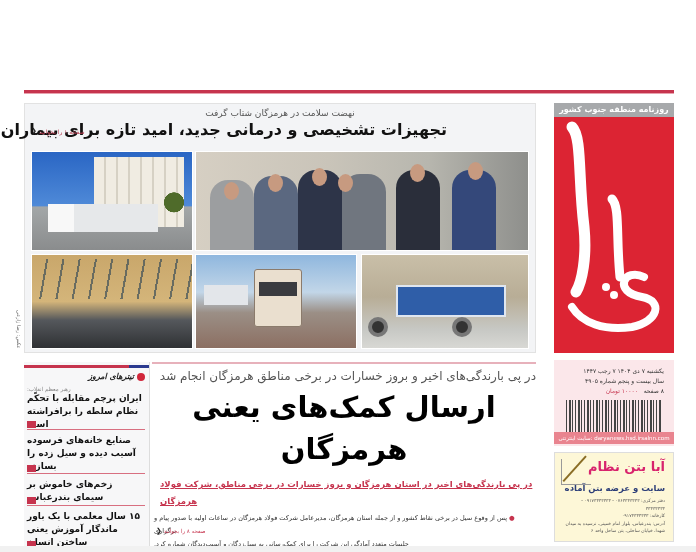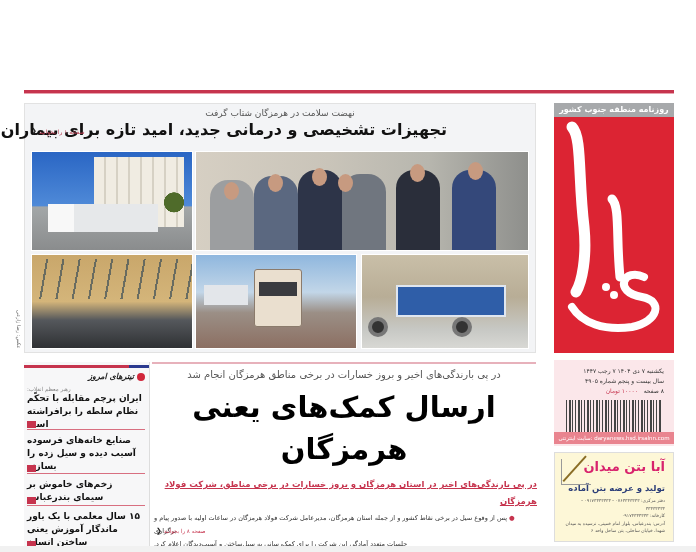--- a/index.html
+++ b/index.html
@@ -43,23 +43,23 @@
   .left-col-title .dot { width: 8px; height: 8px; border-radius: 50%; background: #d1263a; }
   .left-item { position: absolute; right: 4px; width: 118px; text-align: left; }
   .left-item .kicker { font-size: 5.5px; color: #888; }
   .left-item .head { font-size: 9px; font-weight: bold; line-height: 1.45; color: #111; }
   .left-item .pg { display: inline-block; width: 9px; height: 7px; background: #c6344e; position: absolute; left: 0; }
   .left-item .rule { position: absolute; left: 0; right: 0; height: 1px; background: #d86f80; }
 
   
   .main-story { position: absolute; left: 152px; top: 362px; width: 384px; height: 190px; }
   .main-rule { position: absolute; top: 0; left: 0; width: 100%; height: 2px; background: #e7b1bb; }
-  .main-kicker { position: absolute; top: 7px; left: 0; width: 100%; text-align: center; font-size: 10px; color: #555; }
+  .main-kicker { position: absolute; top: 7px; left: 0; width: 100%; text-align: right; font-size: 12px; color: #555; }
   .main-h1 { position: absolute; top: 24px; left: 0; width: 100%; text-align: center; font-size: 29px; font-weight: bold; line-height: 42px; color: #000; letter-spacing: 0.5px; }
-  .main-lead { position: absolute; top: 114px; left: 1px; width: 100%; text-align: right; font-size: 8.5px; font-weight: bold; color: #c6344e; line-height: 17px; text-decoration: underline; }
+  .main-lead { position: absolute; top: 114px; left: 8px; width: 100%; text-align: left; font-size: 8.5px; font-weight: bold; color: #c6344e; line-height: 17px; text-decoration: underline; }
   .main-body { position: absolute; top: 150px; left: 2px; right: 2px; text-align: left; font-size: 6.5px; line-height: 13px; color: #333; }
   .main-body .bullet { color: #c6344e; }
   .main-page-ref { position: absolute; top: 165px; left: 4px; font-size: 5.5px; color: #c6344e; }
   .main-page-ref .arrow { color: #222; font-size: 7px; }
 
   
   .masthead { position: absolute; left: 554px; top: 103px; width: 120px; height: 250px; }
   .mast-tagline { width: 100%; height: 14px; background: #a7a9ab; color: #fff; font-size: 8px; font-weight: bold; text-align: center; line-height: 14px; }
   .mast-logo { position: absolute; top: 14px; left: 0; width: 100%; height: 236px; background: #dc2433; overflow: hidden; }
   .mast-logo svg { position: absolute; left: 0; top: 0; }
@@ -170,21 +170,21 @@
   <div class="main-rule"></div>
   <div class="main-kicker">در پی بارندگی‌های اخیر و بروز خسارات در برخی مناطق هرمزگان انجام شد</div>
   <div class="main-h1">
     <div>ارسال کمک‌های یعنی هرمزگان</div>
   </div>
   <div class="main-lead">
     <div>در پی بارندگی‌های اخیر در استان هرمزگان و بروز خسارات در برخی مناطق، شرکت فولاد هرمزگان</div>
   </div>
   <div class="main-body">
     <div><span class="bullet">● </span><span>پس از وقوع سیل در برخی نقاط کشور و از جمله استان هرمزگان، مدیرعامل شرکت فولاد هرمزگان در ساعات اولیه با صدور پیام و برگزاری</span></div>
-    <div>جلسات متعدد آمادگی این شرکت را برای کمک‌رسانی به سیل‌ساختن و آسیب‌دیدگان اعلام کرد.</div>
+    <div>جلسات متعدد آمادگی این شرکت را برای کمک‌رسانی به سیل‌زدگان و آسیب‌دیدگان شماره کرد.</div>
   </div>
   <div class="main-page-ref">
     <span>صفحه ۸ را بخوانید</span>
     <span class="arrow">❮</span>
   </div>
 </section>
 
 <div class="masthead rtl">
   <div class="mast-tagline">روزنامه منطقه جنوب کشور</div>
   <div class="mast-logo">
@@ -205,22 +205,22 @@
     <span>۸ صفحه</span>
     &nbsp;
     <span class="price">۱۰۰۰۰ تومان</span>
   </div>
   <div class="barcode"></div>
 </div>
 <div class="mast-web">سایت اینترنتی: daryanews.hsd.irsalnn.com</div>
 
 <div class="ad rtl">
   <div class="ad-pencil"></div>
-  <div class="ad-title">آبا بتن میدان</div>
-  <div class="ad-sub">تولید و عرضه بتن آماده</div>
+  <div class="ad-title">آبا بتن نظام</div>
+  <div class="ad-sub">سایت و عرضه بتن آماده</div>
   <div class="ad-lines">
     <div>دفتر مرکزی: ۰۷۶۳۳۳۳۳۳۳ - ۰۹۱۷۳۳۳۳۳۳۳ - ۳۳۳۳۳۳۳۳</div>
     <div>کارخانه: ۰۹۱۷۳۳۳۳۳۳۳</div>
     <div>آدرس: بندرعباس، بلوار امام خمینی، نرسیده به میدان شهدا، خیابان ساحلی، بتن ساحل واحد ۶</div>
   </div>
 </div>
 
 <div class="bottom-gutter"></div>
 
 </body></html>

